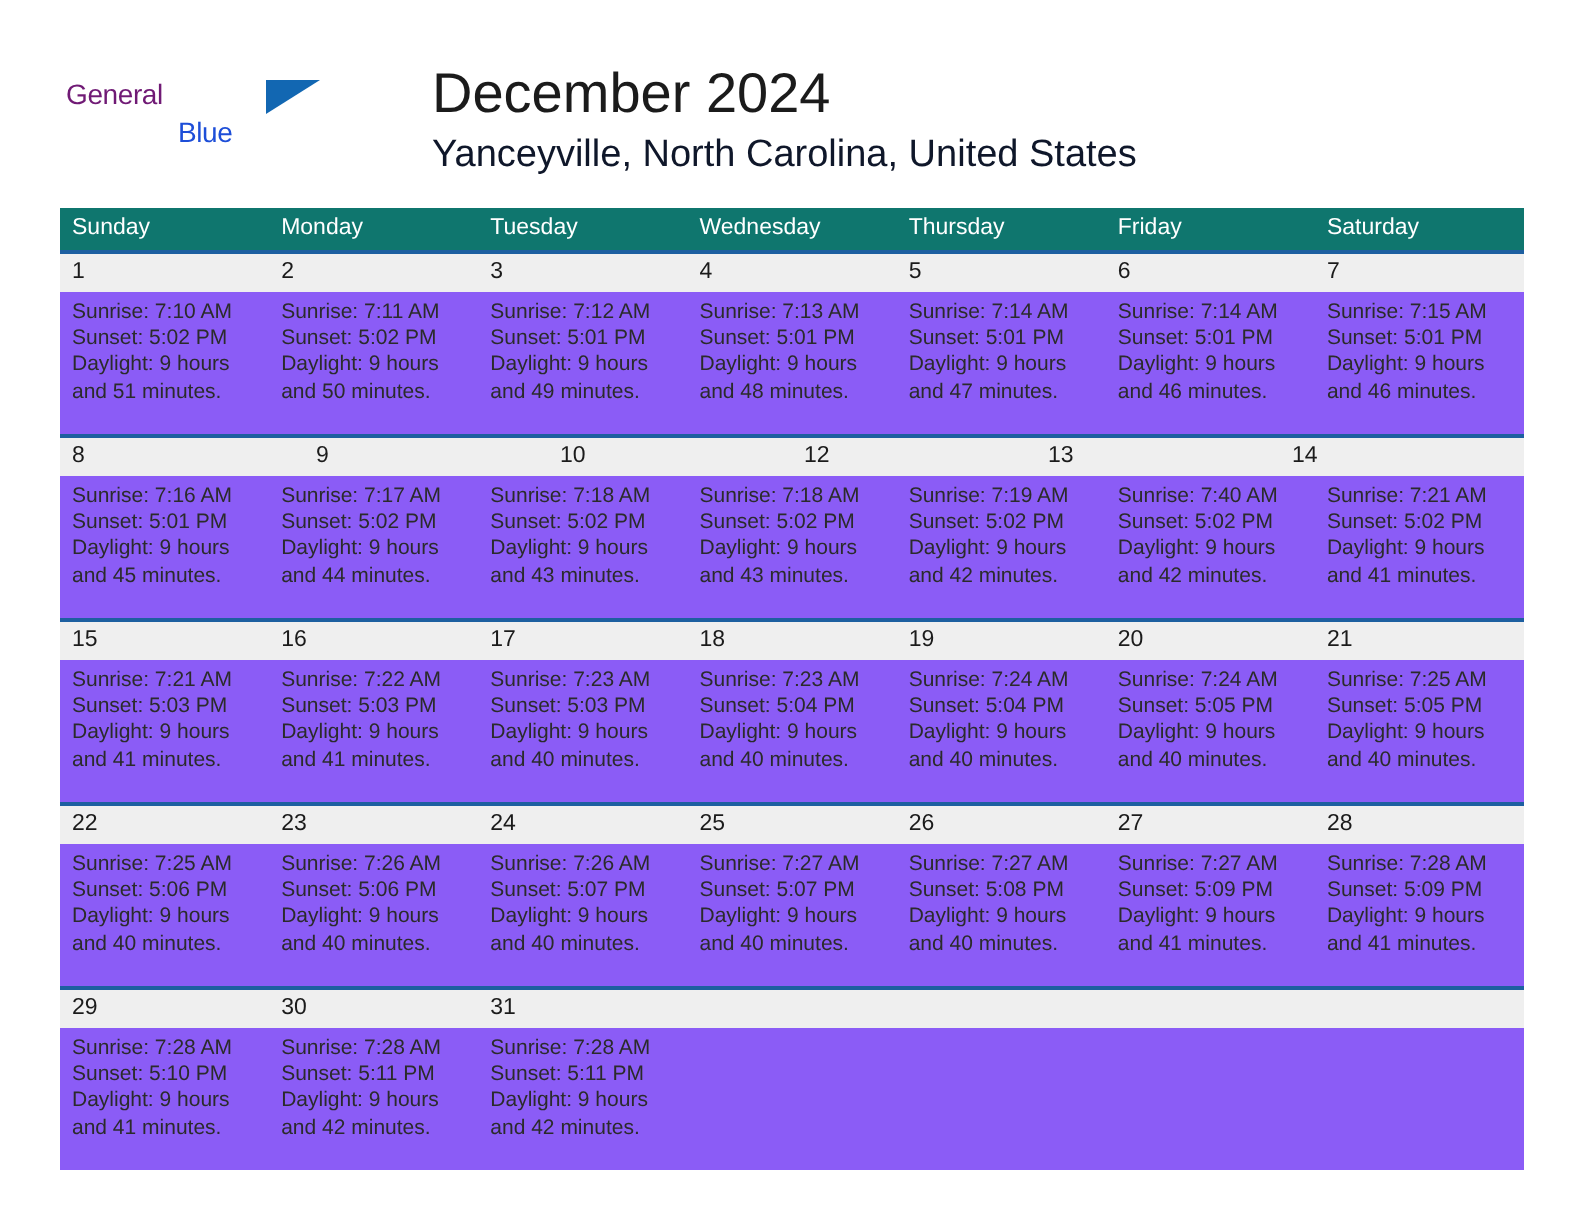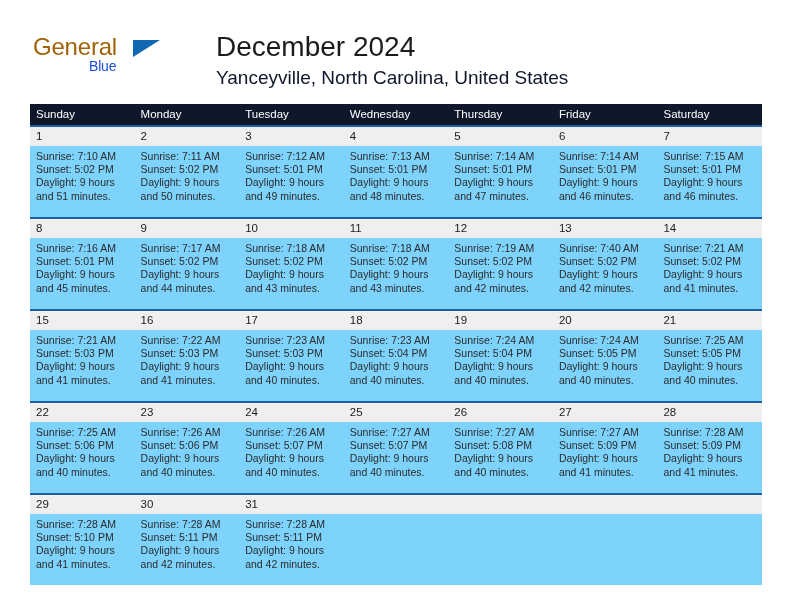--- a/index.html
+++ b/index.html
@@ -30,22 +30,22 @@
   .logo {
     position: absolute;
     left: 33px;
     top: 36px;
     width: 180px;
     height: 48px;
   }
   .logo-general {
     position: absolute;
     left: 0; top: 0;
-    font-size: 24px;
-    color: #a16207;
+    font-size: 14px;
+    color: #701a75;
     letter-spacing: -0.2px;
     line-height: 22px;
   }
   .logo-blue {
     position: absolute;
     left: 56px; top: 19px;
     font-size: 14px;
     color: #1d4ed8;
     letter-spacing: -0.2px;
     line-height: 22px;
@@ -83,21 +83,21 @@
   .calendar {
     position: absolute;
     left: 30px;
     top: 104px;
     width: 732px;
   }
 
   .weekdays {
     display: flex;
     width: 100%;
-    background: #0f172a;
+    background: #0f766e;
     height: 21px;
   }
   .weekday {
     flex: 1 1 0;
     color: #ffffff;
     font-size: 11.5px;
     line-height: 21px;
     padding-left: 6px;
     white-space: nowrap;
   }
@@ -119,21 +119,21 @@
     font-size: 11.5px;
     color: #1b1b1b;
     line-height: 19px;
     padding-left: 6px;
   }
 
   .week-body {
     display: flex;
     width: 100%;
     height: 71px;
-    background: #7dd3fc;
+    background: #8b5cf6;
   }
   .daycell {
     flex: 1 1 0;
     padding: 4px 6px 0 6px;
   }
   .dayline {
     font-size: 10.5px;
     color: #2b2b2b;
     line-height: 13.2px;
     white-space: nowrap;
@@ -226,21 +226,20 @@
           <div class="dayline">and 46 minutes.</div>
         </div>
       </div>
     </div>
 
     <div class="week">
       <div class="week-numbers">
         <div class="daynum">8</div>
         <div class="daynum">9</div>
         <div class="daynum">10</div>
-        <div class="daynum">11</div>
         <div class="daynum">12</div>
         <div class="daynum">13</div>
         <div class="daynum">14</div>
       </div>
       <div class="week-body">
         <div class="daycell">
           <div class="dayline">Sunrise: 7:16 AM</div>
           <div class="dayline">Sunset: 5:01 PM</div>
           <div class="dayline">Daylight: 9 hours</div>
           <div class="dayline">and 45 minutes.</div>

